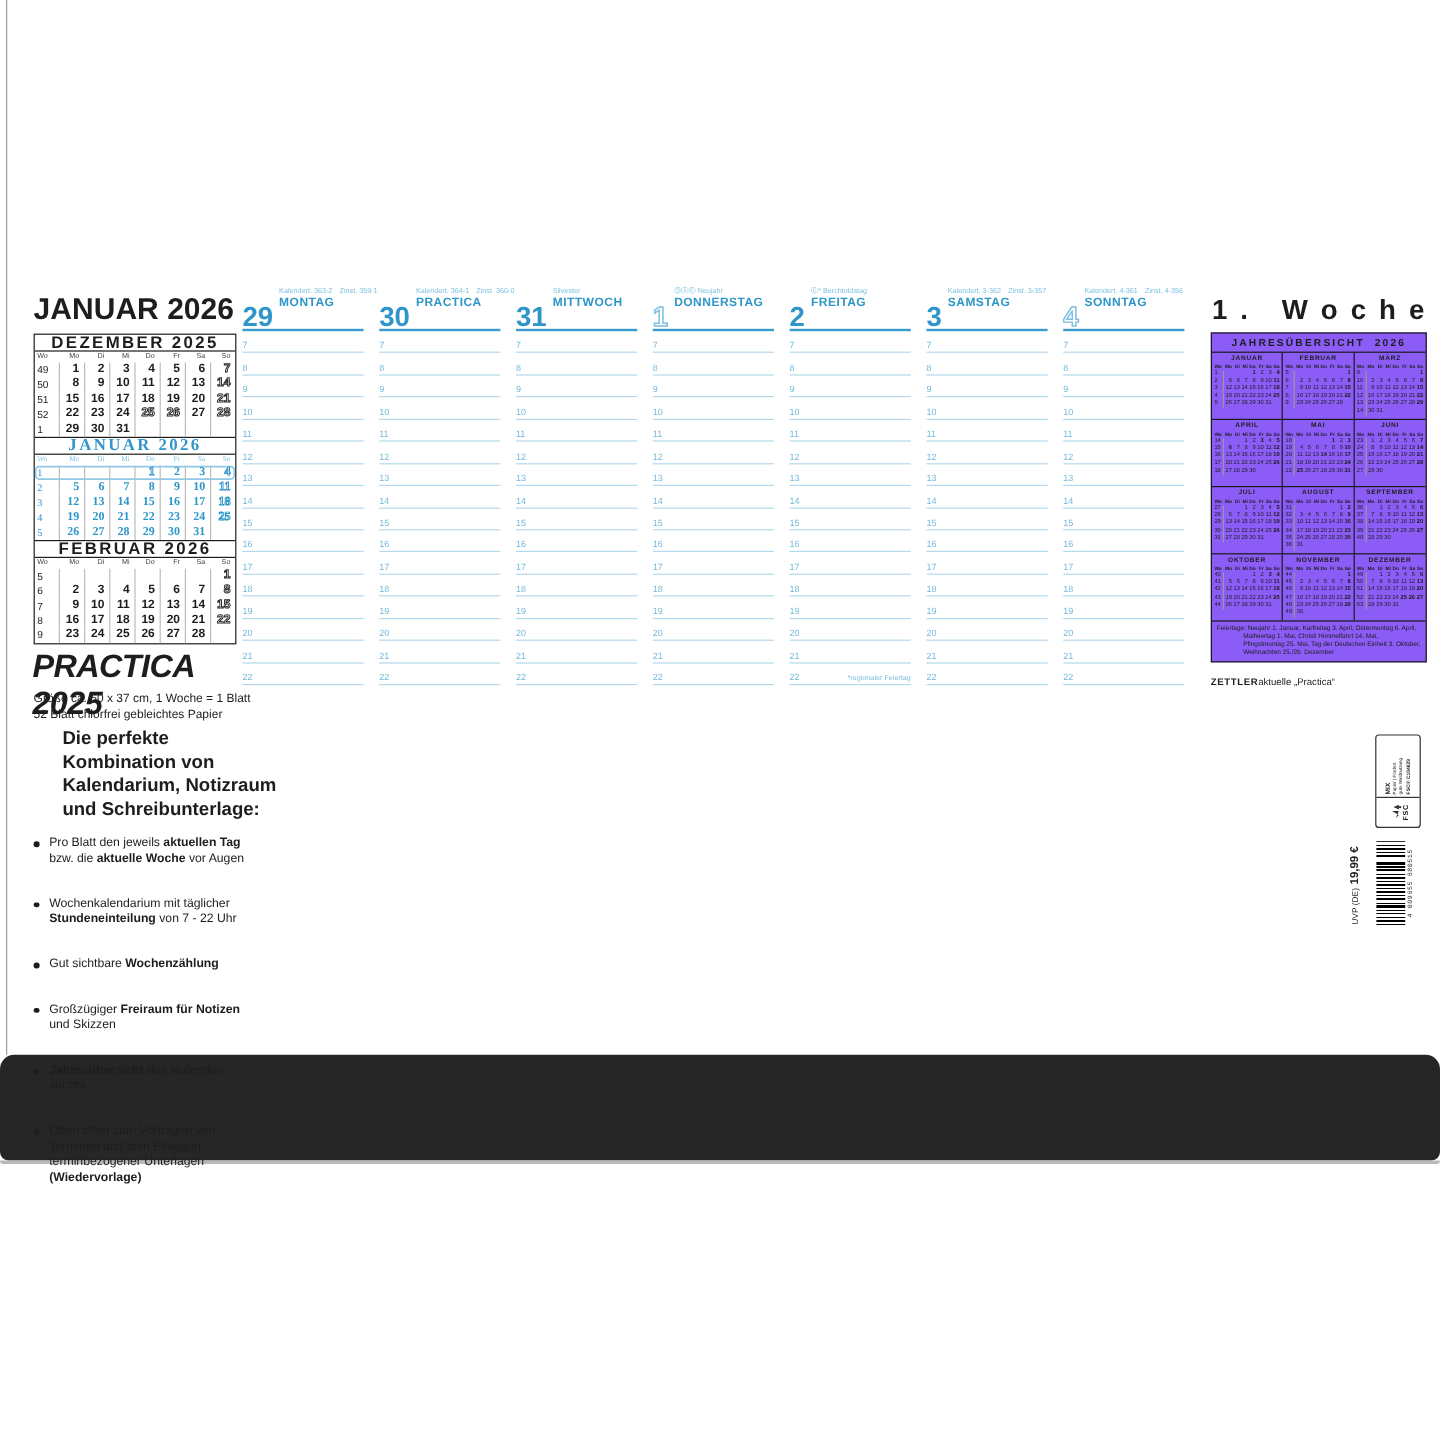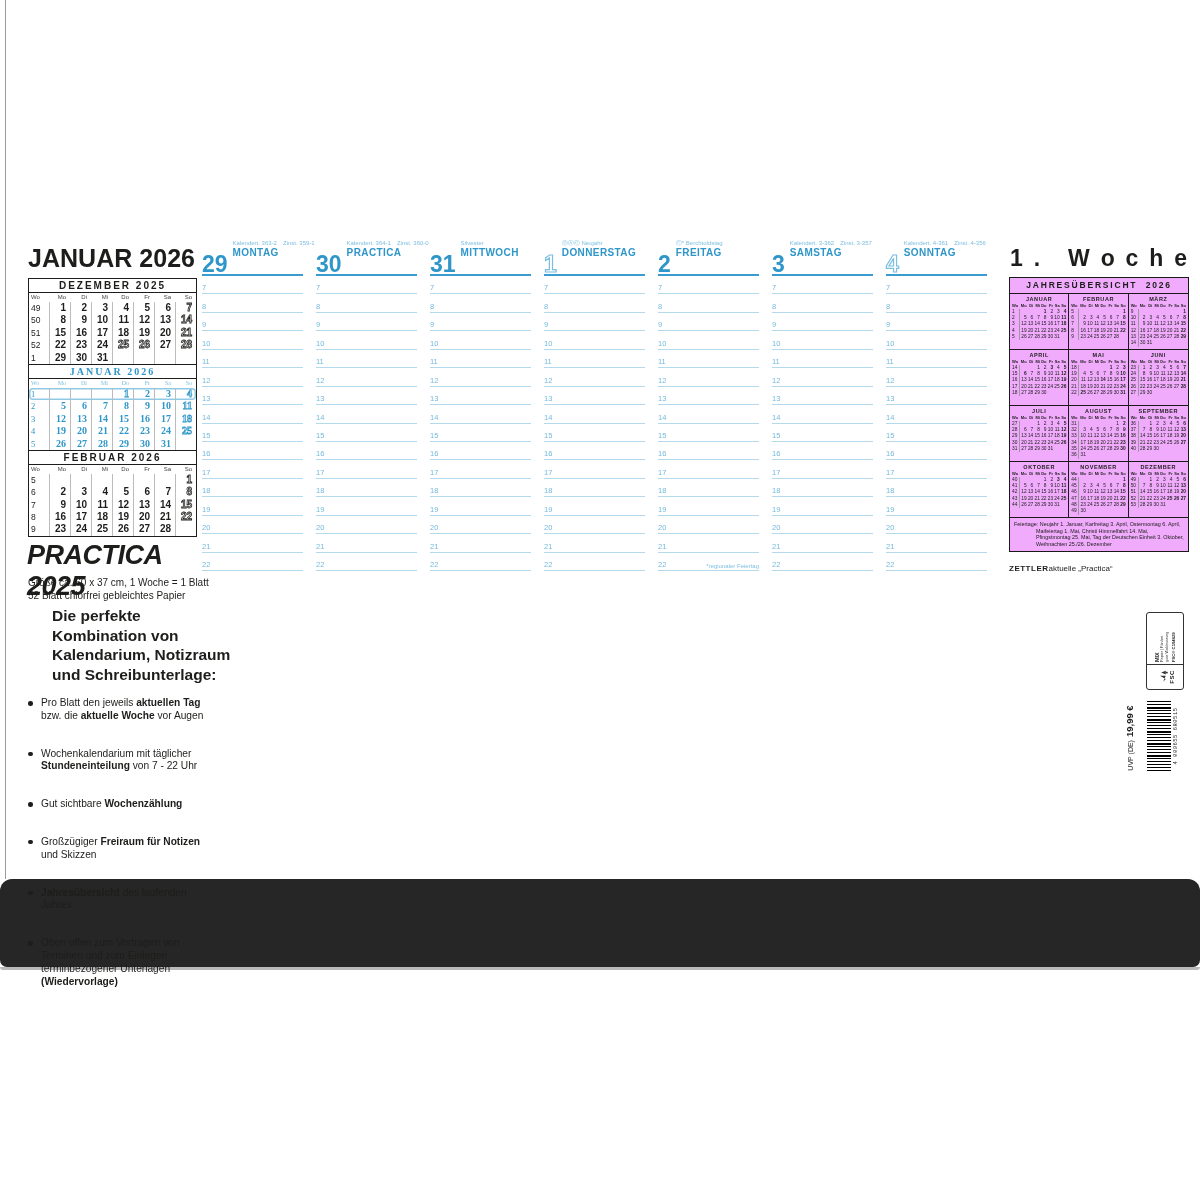--- a/index.html
+++ b/index.html
@@ -10,21 +10,21 @@
   #sheet-edge-left{left:5px;top:0;width:1px;height:879px;background:#9b9b9b;}
   #black-bar{left:0;top:879px;width:1200px;height:88px;background:#262626;
              border-radius:12px 12px 7px 7px;}
   #bar-shadow{left:0;top:967px;width:1200px;height:3px;background:#b9b9b9;border-radius:0 0 4px 4px;}
 
   
   #page-title{left:28px;top:245px;width:167px;height:27px;display:flex;justify-content:space-between;
               font-size:25px;font-weight:bold;line-height:27px;}
   #mini-cals{left:28px;top:278px;width:167px;border:1px solid #1d1d1b;background:#fff;}
   .mini-name{border-top:1px solid #1d1d1b;border-bottom:1px solid #1d1d1b;height:13px;line-height:13px;
-             text-align:center;font-size:10px;font-weight:bold;letter-spacing:2px;}
+             text-align:center;font-size:14px;font-weight:bold;letter-spacing:2px;}
   .mini-month:first-child .mini-name{border-top:none;}
   .mini-row{display:grid;grid-template-columns:20px repeat(7,1fr);}
   .mini-head div{font-size:6px;color:#444;height:9px;line-height:9px;text-align:right;padding-right:4px;}
   .mini-head div:first-child{text-align:left;padding-left:2px;}
   .mini-week{height:12.4px;}
   .mini-week div{font-size:10px;font-weight:bold;line-height:12.4px;text-align:right;padding-right:4px;}
   .mini-week .wo{font-size:8.5px;font-weight:normal;text-align:left;padding-left:2px;}
   .mini-week .dc{border-left:1px solid #bcbcbc;}
   .mini-week.hl{box-shadow:inset 0 0 0 1.5px #90c9e6;border-radius:4px;}
   .mini-month.blue{color:#2e96c8;font-family:Liberation Serif, serif;}
@@ -49,21 +49,21 @@
   .dc-notes{font-size:6px;color:#7cbfe0;line-height:7px;white-space:nowrap;}
   .dc-notes span{margin-right:6px;}
   .dc-name{font-size:10px;font-weight:bold;color:#2e96c8;letter-spacing:0.4px;line-height:11px;}
   .hour-row{position:relative;height:17.45px;border-bottom:1px solid #b4d9ec;}
   .hour-label{position:absolute;left:0;bottom:1px;font-size:7.5px;color:#74b9dc;}
   .fnote{position:absolute;right:0;bottom:1px;font-size:6px;color:#7cbfe0;}
 
   
   #week-title{left:1010px;top:245px;width:177px;height:27px;display:flex;justify-content:space-between;
               font-size:23px;font-weight:bold;line-height:27px;}
-  #yo-box{left:1009px;top:277px;width:178px;border:1.5px solid #1a1a1a;background:#f0abfc;}
+  #yo-box{left:1009px;top:277px;width:178px;border:1.5px solid #1a1a1a;background:#8b5cf6;}
   #yo-title{height:15px;line-height:15px;text-align:center;font-size:8.5px;font-weight:bold;
             letter-spacing:1.8px;border-bottom:1px solid #1a1a1a;}
   .yo-band{display:grid;grid-template-columns:1fr 1fr 1fr;border-bottom:1px solid #1a1a1a;}
   .ym{border-right:1px solid #1a1a1a;padding:1px 2px 2px 2px;min-height:52px;}
   .ym:last-child{border-right:none;}
   .ym-name{font-size:5.5px;font-weight:bold;text-align:center;letter-spacing:0.6px;height:8px;line-height:8px;}
   .ym-row{display:grid;grid-template-columns:8px repeat(7,1fr);}
   .ym-hd div{font-size:4px;font-weight:bold;height:5.5px;line-height:5.5px;text-align:right;}
   .ym-hd div:first-child{text-align:left;}
   .ym-wk div{font-size:4.8px;height:6.4px;line-height:6.4px;text-align:right;}

